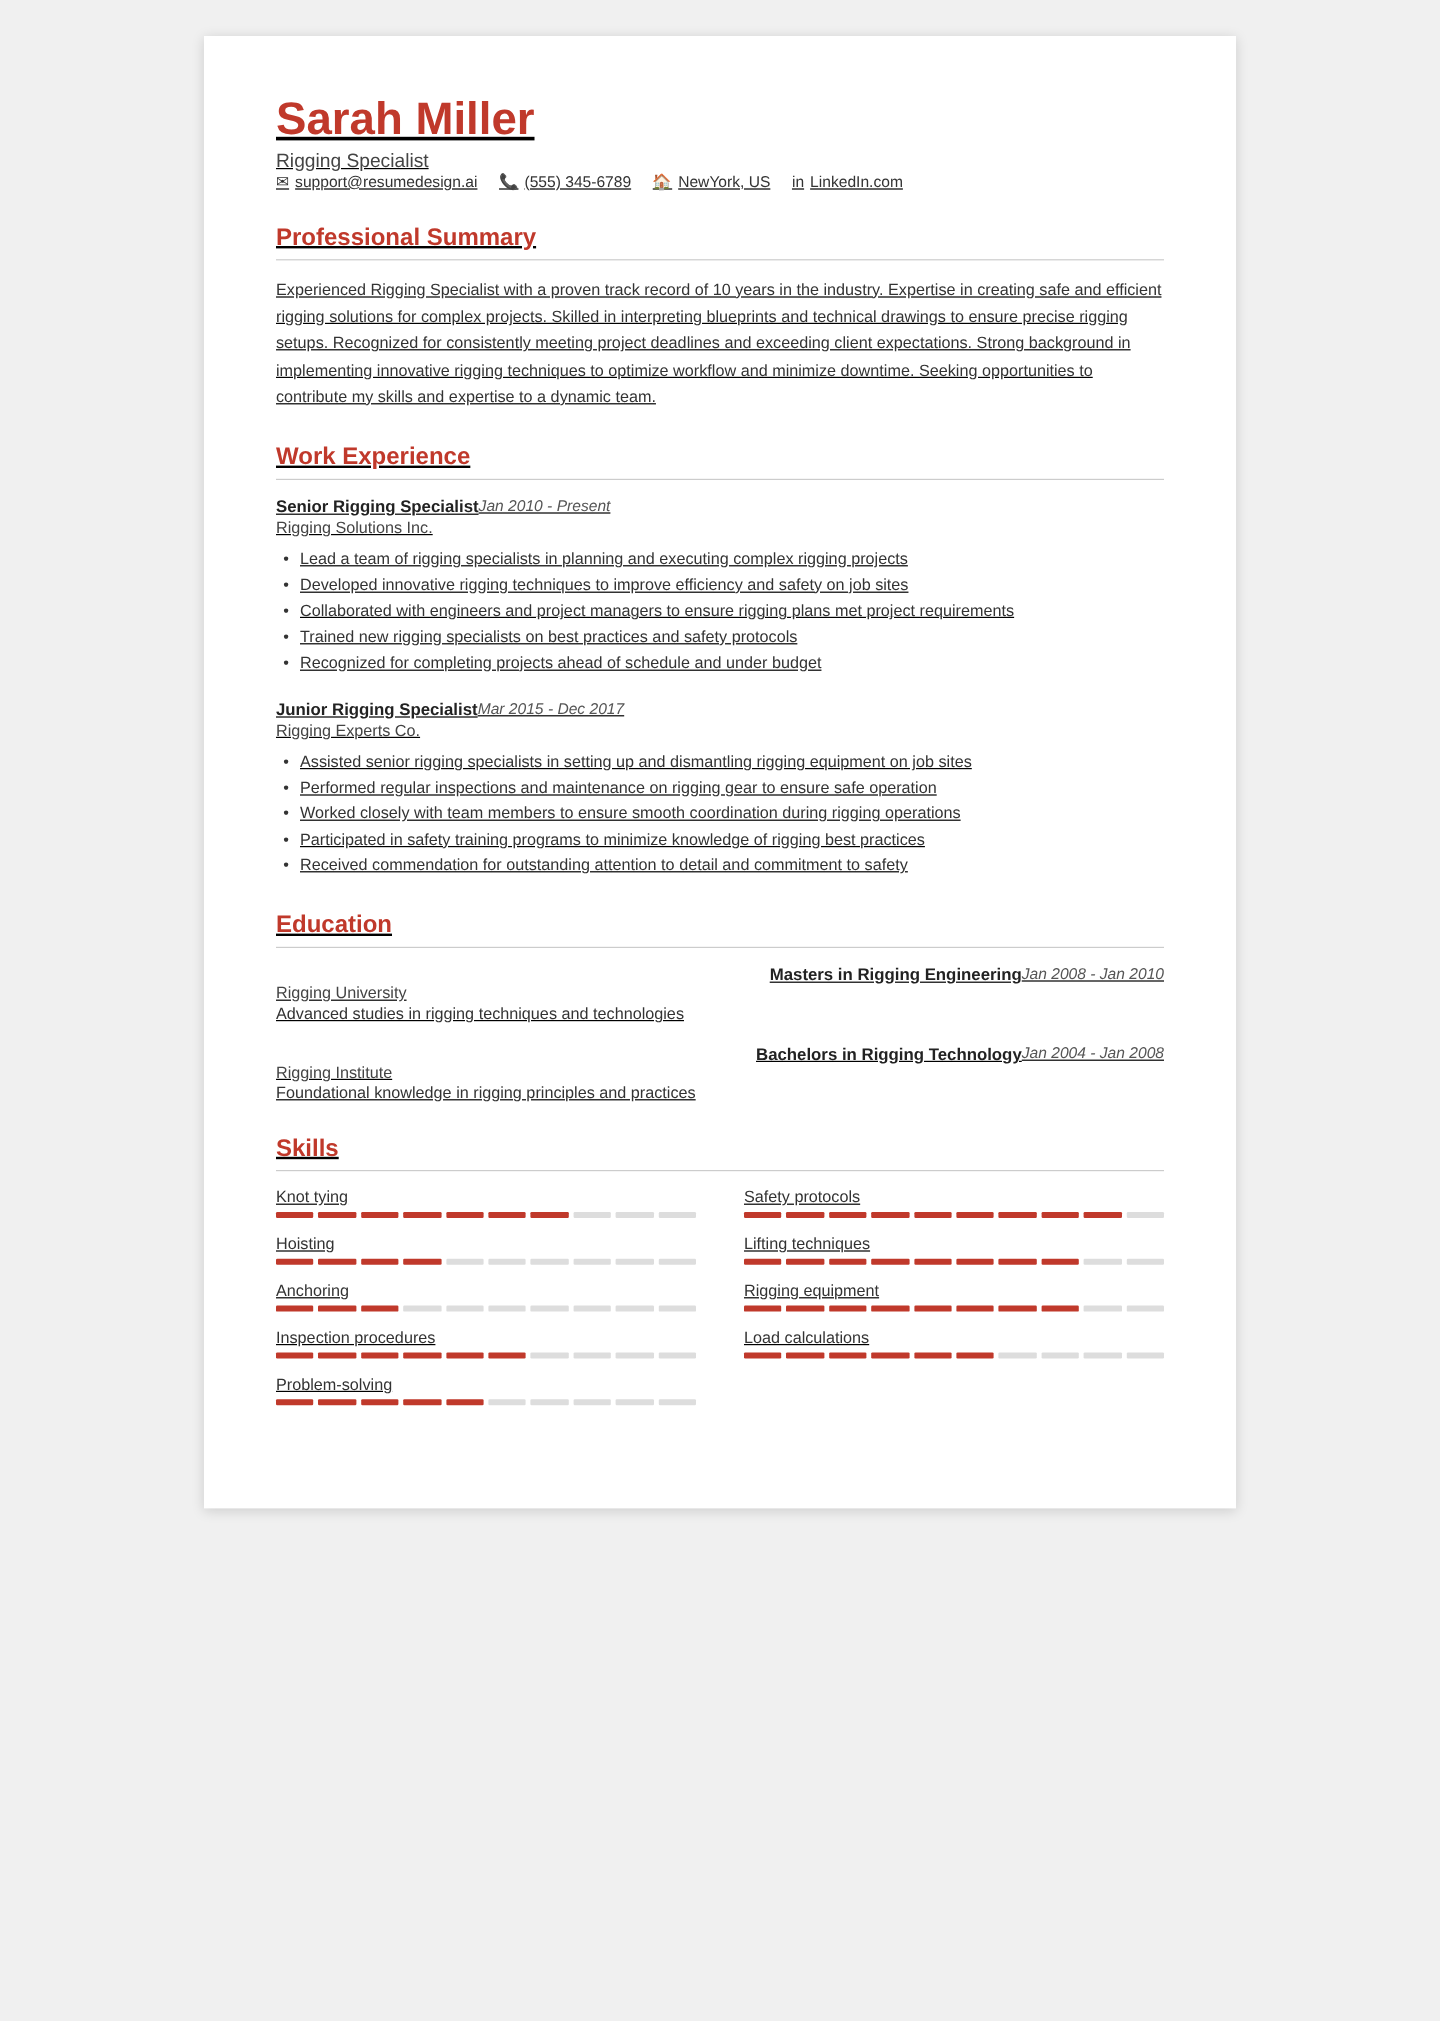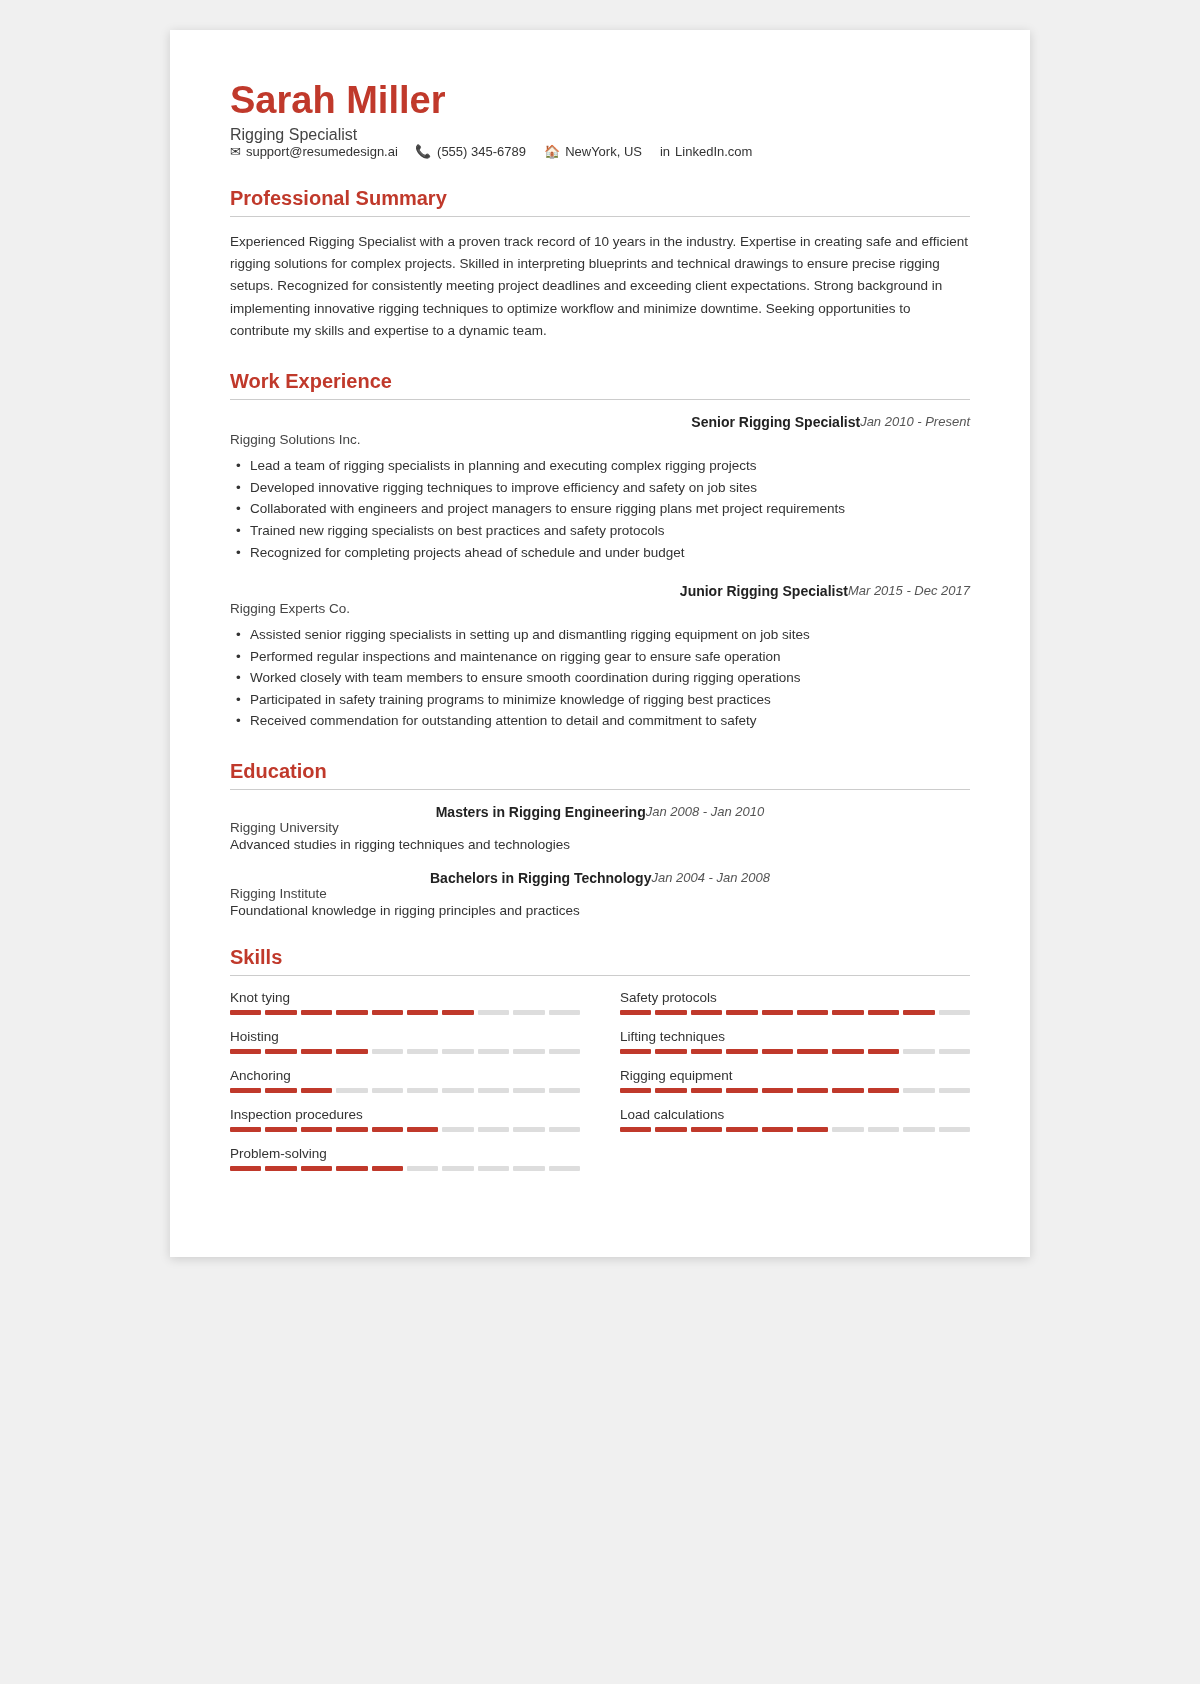--- a/index.html
+++ b/index.html
@@ -8,20 +8,21 @@
       background: #f0f0f0;
       display: flex;
       justify-content: center;
       padding: 30px 0;
     }
     .resume {
       background: #fff;
       width: 860px;
       padding: 50px 60px;
       box-shadow: 0 2px 10px rgba(0,0,0,0.15);
+      text-decoration: underline;
     }
     .header-name {
       font-size: 38px;
       font-weight: bold;
       color: #c0392b;
       line-height: 1.1;
     }
     .header-title {
       font-size: 16px;
       color: #444;
@@ -57,21 +58,21 @@
     .section {
       margin-bottom: 28px;
     }
     .summary-text {
       font-size: 13.5px;
       color: #333;
       line-height: 1.65;
     }
     .job-header {
       display: flex;
-      justify-content: flex-end;
+      justify-content: flex-start;
       align-items: flex-start;
       margin-bottom: 2px;
     }
     .job-title {
       font-size: 14px;
       font-weight: bold;
       color: #222;
     }
     .job-dates {
       font-size: 13px;
@@ -103,21 +104,21 @@
       color: #333;
     }
     .job-entry {
       margin-bottom: 20px;
     }
     .edu-entry {
       margin-bottom: 18px;
     }
     .edu-header {
       display: flex;
-      justify-content: center;
+      justify-content: flex-end;
       align-items: flex-start;
     }
     .edu-degree {
       font-size: 14px;
       font-weight: bold;
       color: #222;
     }
     .edu-dates {
       font-size: 13px;
       color: #555;

